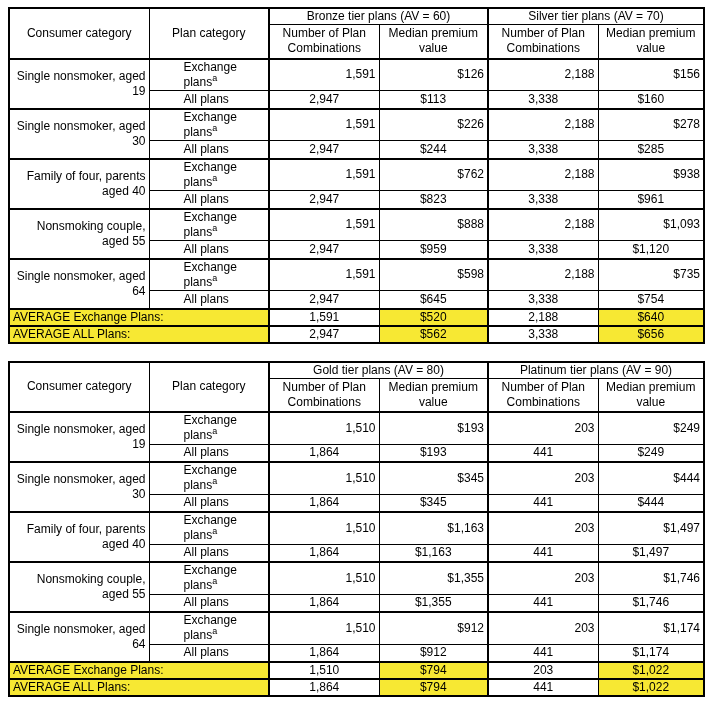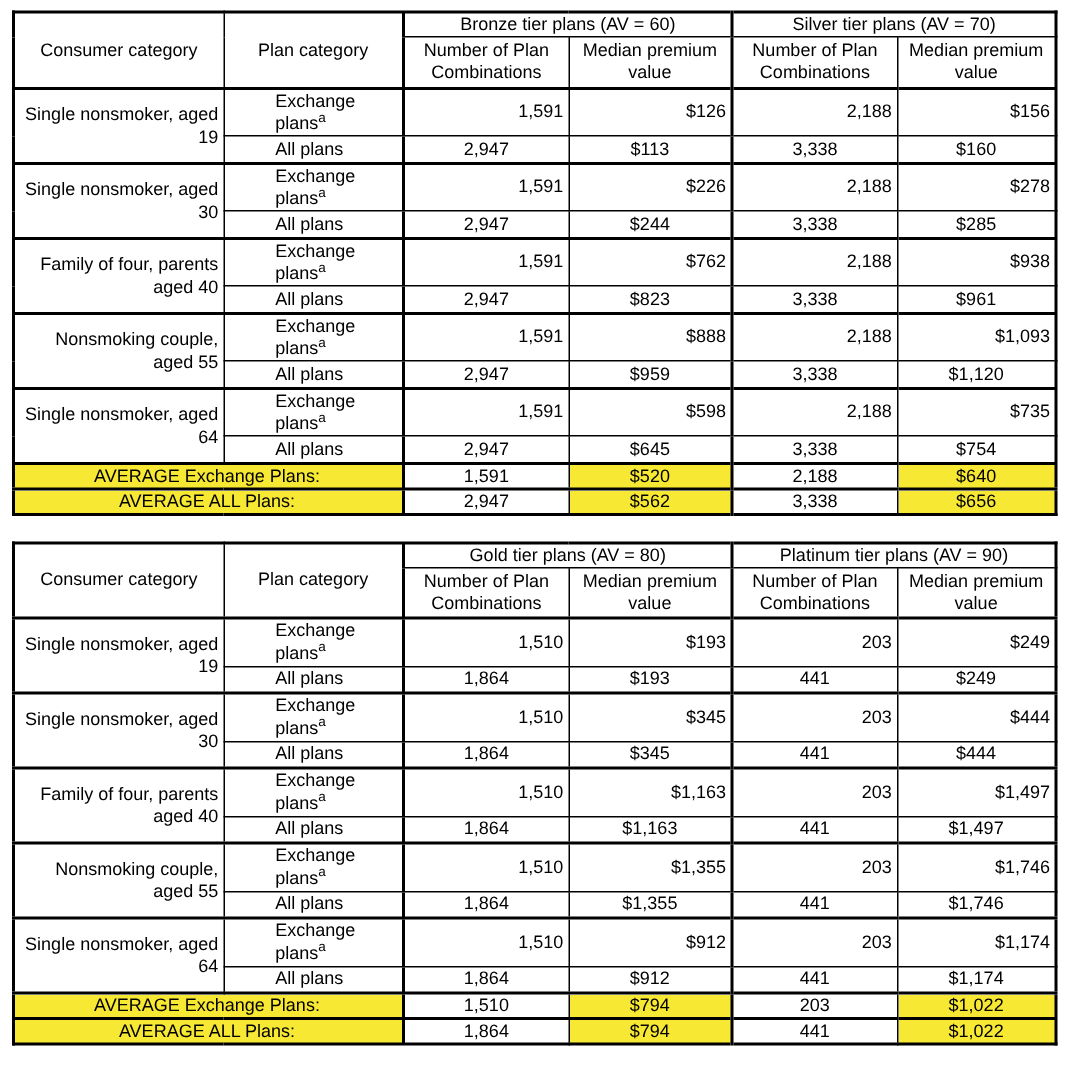--- a/index.html
+++ b/index.html
@@ -25,21 +25,21 @@
   .tbl td {
     border: 1px solid #000;
     padding: 0 3px;
     text-align: center;
     vertical-align: middle;
     line-height: 15px;
     overflow: hidden;
   }
   .tbl .bold { font-weight: normal; }
   .tbl .left { text-align: left; padding-left: 34px; }
-  .tbl .right { text-align: center; padding-right: 5px; }
+  .tbl .right { text-align: left; padding-right: 5px; }
   .tbl .bL2 { border-left-width: 2px; }
   .tbl .yellow { background: #F7E833; }
   tr.row-tier  { height: 15px; }
   tr.row-sub   { height: 34px; }
   tr.row-x     { height: 32px; }
   tr.row-a     { height: 18px; }
   tr.row-avg   { height: 17px; }
   tr.group-start td { border-top-width: 2px; text-align: right; }
   tr.row-avg td { border-top-width: 2px; }
   sup { font-size: 9px; line-height: 0; }

